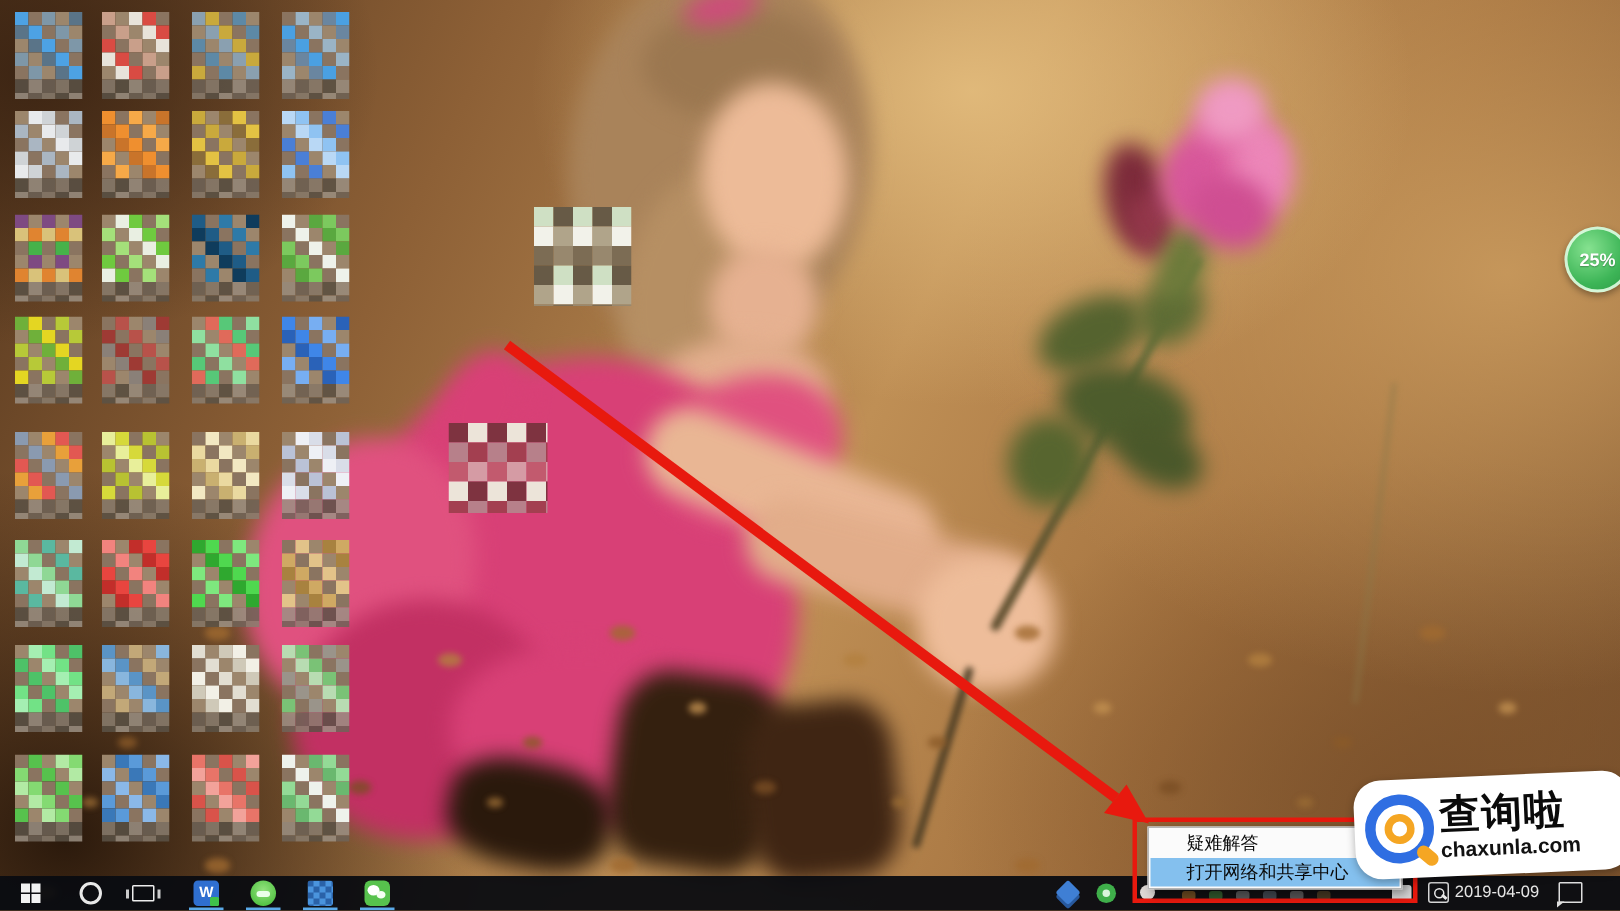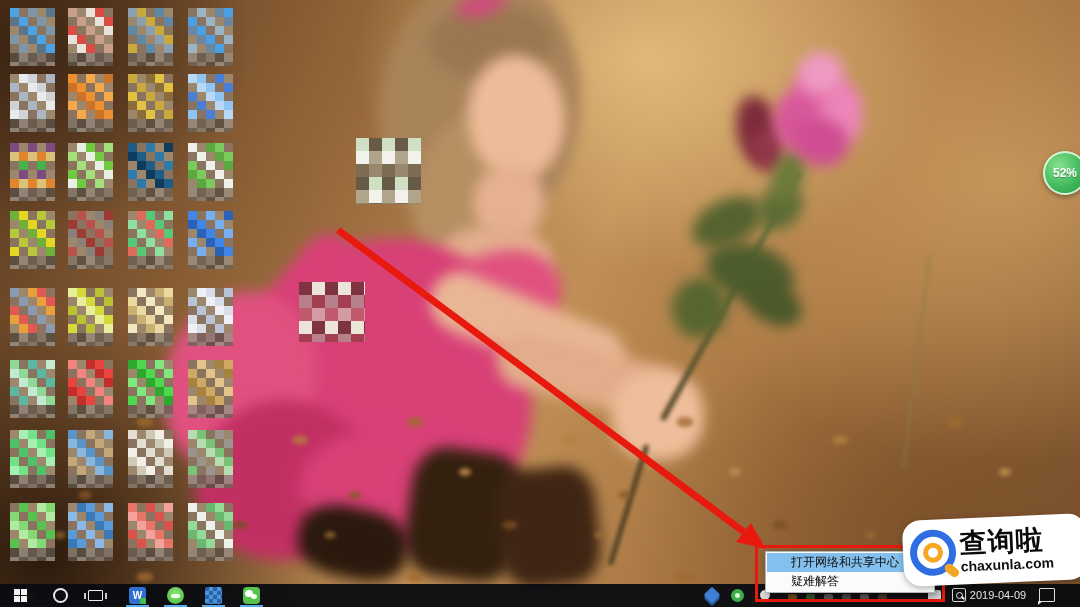--- a/index.html
+++ b/index.html
@@ -1379,21 +1379,21 @@
         <div style="position: absolute; left: 36px; top: 45px; width: 9px; height: 9px; background: rgba(155, 145, 132, 0.85);"></div>
         <div style="position: absolute; left: 0px; top: 54px; width: 9px; height: 9px; background: rgba(110, 100, 88, 0.85);"></div>
         <div style="position: absolute; left: 9px; top: 54px; width: 9px; height: 9px; background: rgba(138, 126, 112, 0.85);"></div>
         <div style="position: absolute; left: 18px; top: 54px; width: 9px; height: 9px; background: rgba(90, 82, 70, 0.85);"></div>
         <div style="position: absolute; left: 27px; top: 54px; width: 9px; height: 9px; background: rgba(155, 145, 132, 0.85);"></div>
         <div style="position: absolute; left: 36px; top: 54px; width: 9px; height: 9px; background: rgba(110, 100, 88, 0.85);"></div>
       </div>
     </div>
 
   <div id="floating-ball">
-    <span>52%</span>
+    <span>25%</span>
   </div>
 
   <div id="taskbar">
     <div class="tb" id="start-button">
       <span class="win-logo">
           <i></i>
           <i></i>
           <i></i>
           <i></i>
         </span>
@@ -1417,22 +1417,22 @@
     <div class="peek" style="left:842px;top:10px;width:9px;height:6px;background:rgba(122,138,154,.45);"></div>
     <div class="peek" style="left:860px;top:10px;width:9px;height:6px;background:rgba(192,192,192,.4);"></div>
     <div class="peek" style="left:878px;top:10px;width:9px;height:6px;background:rgba(138,106,58,.45);"></div>
     <div class="peek" style="left:928px;top:6px;width:13px;height:12px;background:rgba(238,238,238,.9);"></div>
     <div class="tb" id="ime-icon"></div>
     <div class="tb" id="tray-date">2019-04-09</div>
     <div class="tb" id="action-center"></div>
   </div>
 
   <div id="context-menu">
+      <div class="menu-item">疑难解答</div>
       <div class="menu-item highlighted">打开网络和共享中心</div>
-      <div class="menu-item">疑难解答</div>
     </div>
 
   <div id="red-box"></div>
 
   <svg id="annotation-arrow" width="1080" height="607" viewBox="0 0 1080 607">
     <line x1="338" y1="230" x2="744" y2="532" stroke-width="7" stroke="#e8190e"></line>
     <polygon points="766,549 736,542 751,523" fill="#e8190e"></polygon>
   </svg>
 
   <div id="watermark">

